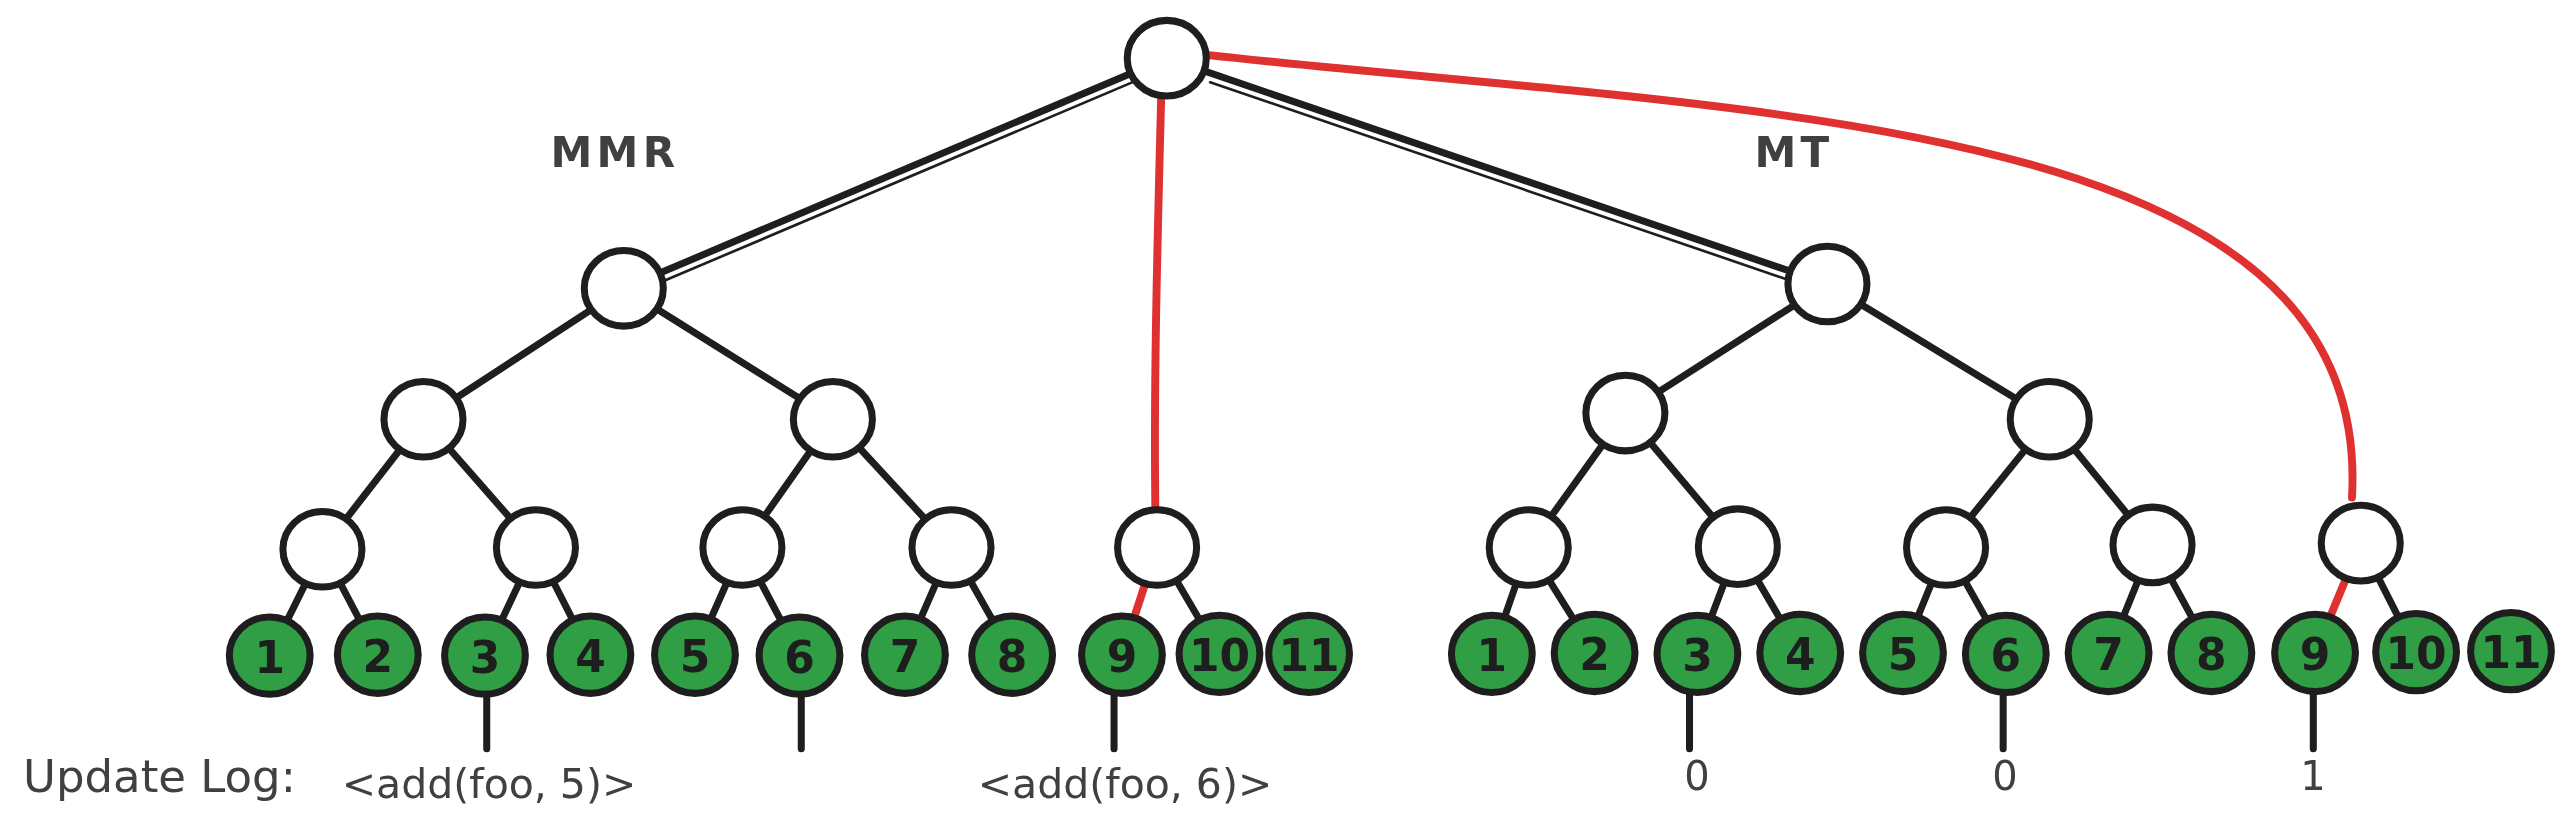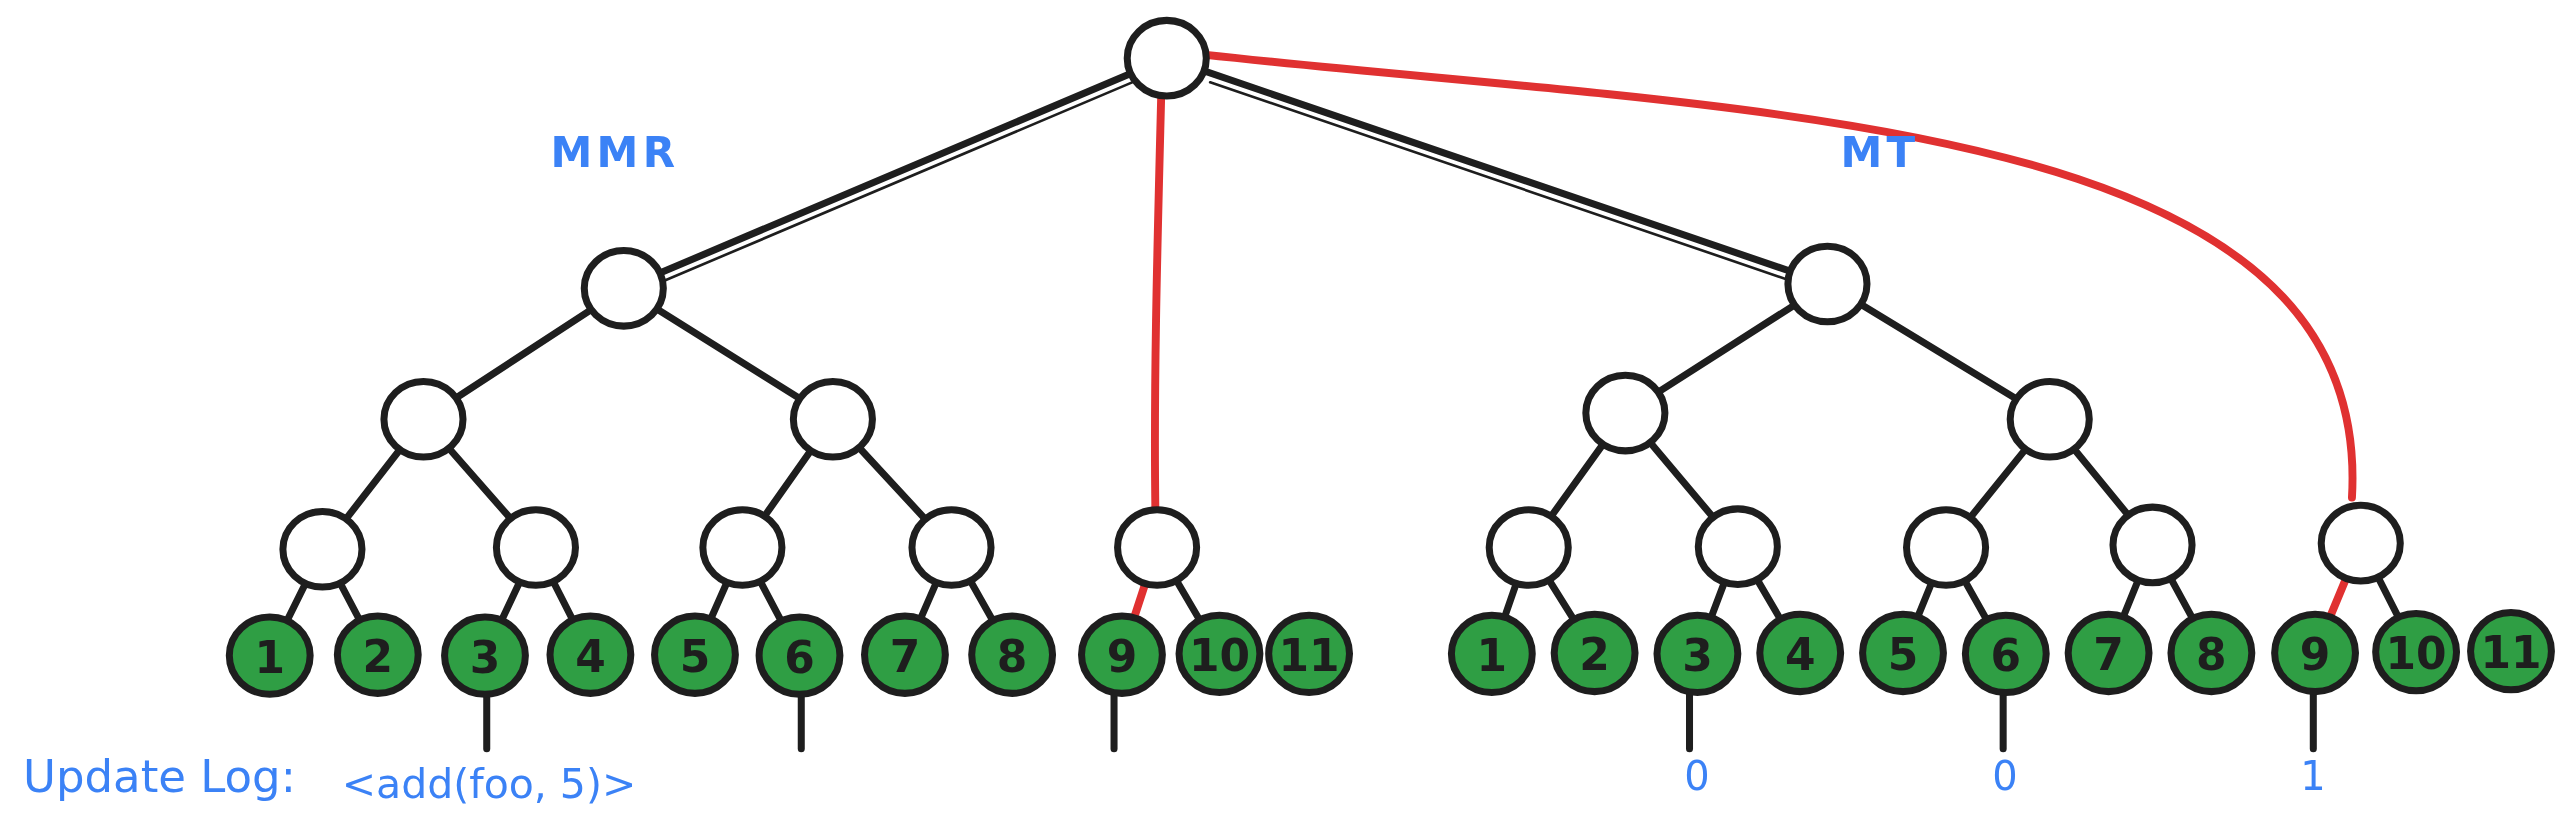--- a/index.html
+++ b/index.html
@@ -7,21 +7,21 @@
     position: relative;
     width: 2576px;
     height: 835px;
     background: #ffffff;
     overflow: hidden;
     font-family: "DejaVu Sans", sans-serif;
   }
   .stage svg { position: absolute; inset: 0; display: block; }
   .hand {
     position: absolute;
-    color: #3b82f6;
+    color: #404040;
     white-space: nowrap;
     line-height: 1;
     font-family: "DejaVu Sans", sans-serif;
     user-select: none;
   }
   .tree-label { font-size: 42px; font-weight: 700; letter-spacing: 4.4px; transform: translateX(-50%); }
   .section-label { font-size: 45px; font-weight: 400; }
   .log-entry { font-size: 41px; font-weight: 400; transform: translateX(-50%); margin-top: 8px; }
   .status-value { font-size: 40px; font-weight: 400; transform: translateX(-50%); }
 </style>
@@ -131,22 +131,23 @@
       <text x="2517" y="745" fill="#1e1e1e" font-size="50" font-weight="700" text-anchor="middle" dominant-baseline="central" font-family="&quot;DejaVu Sans&quot;, sans-serif">8</text>
       <ellipse cx="2635" cy="743" rx="46" ry="44" fill="#2f9e44" stroke="#1e1e1e" stroke-width="8"></ellipse>
       <text x="2635" y="745" fill="#1e1e1e" font-size="50" font-weight="700" text-anchor="middle" dominant-baseline="central" font-family="&quot;DejaVu Sans&quot;, sans-serif">9</text>
       <ellipse cx="2750" cy="742" rx="46" ry="44" fill="#2f9e44" stroke="#1e1e1e" stroke-width="8"></ellipse>
       <text x="2750" y="744" fill="#1e1e1e" font-size="50" font-weight="700" text-anchor="middle" dominant-baseline="central" font-family="&quot;DejaVu Sans&quot;, sans-serif">10</text>
       <ellipse cx="2858" cy="741" rx="46" ry="44" fill="#2f9e44" stroke="#1e1e1e" stroke-width="8"></ellipse>
       <text x="2858" y="743" fill="#1e1e1e" font-size="50" font-weight="700" text-anchor="middle" dominant-baseline="central" font-family="&quot;DejaVu Sans&quot;, sans-serif">11</text>
     </svg>
 
   <div class="hand tree-label" style="left:615px; top:132px;">MMR</div>
-  <div class="hand tree-label" style="left:1880px; top:132px;">MT</div>
+  <div class="hand tree-label" style="left:1794px; top:132px;">MT</div>
 
   <div class="hand section-label" style="left:23px; top:754px;">Update Log:</div>
   <div class="hand log-entry" style="left:489px; top:756px;">&lt;add(foo, 5)&gt;</div>
+  <div class="hand log-entry" style="left:1125px; top:756px;">&lt;add(foo, 6)&gt;</div>
 
   <div class="hand status-value" style="left:1697px; top:756px;">0</div>
   <div class="hand status-value" style="left:2005px; top:756px;">0</div>
   <div class="hand status-value" style="left:2313px; top:756px;">1</div>
 </div>
 
 
 </body></html>

